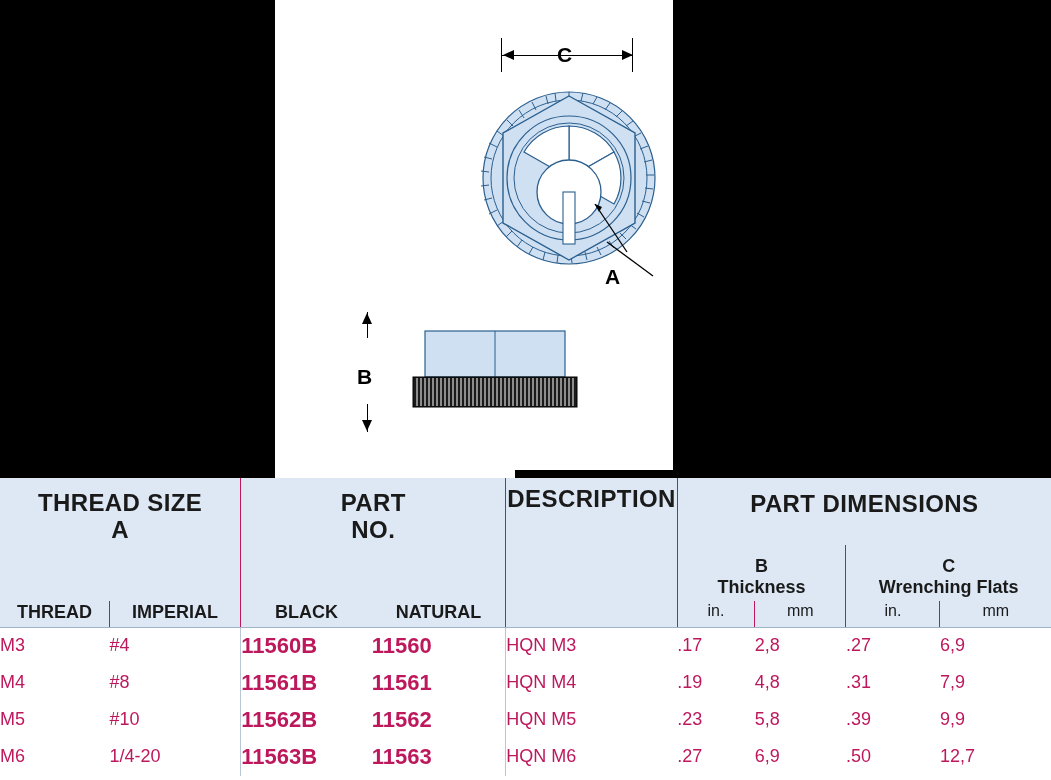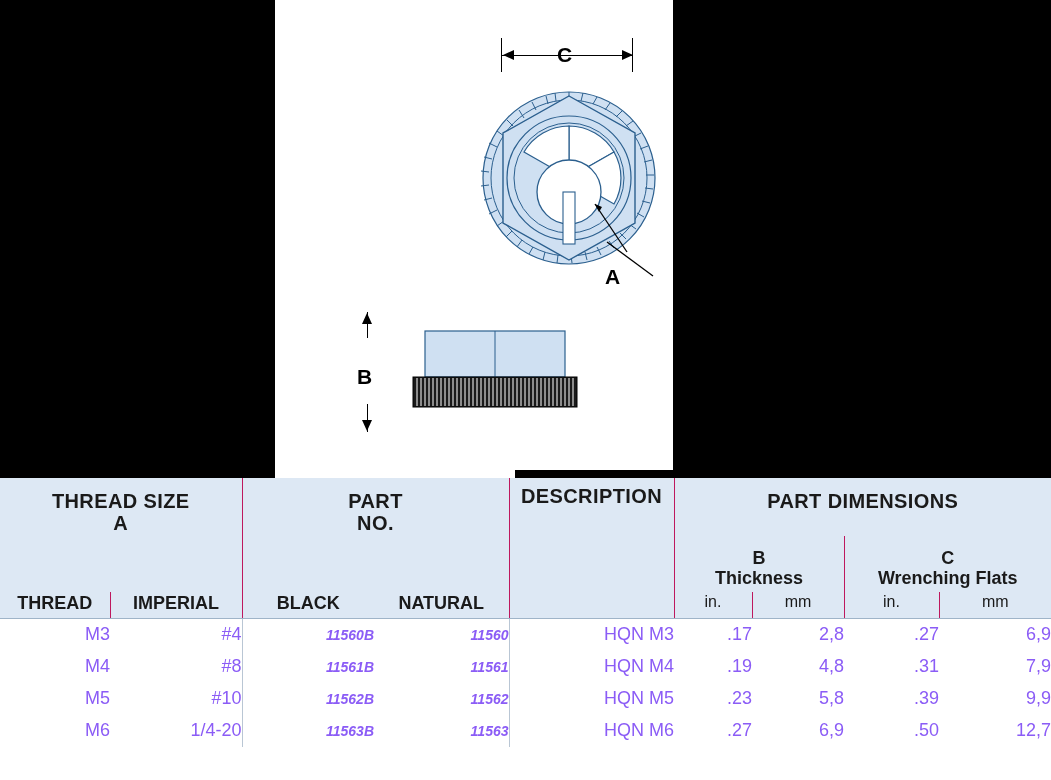--- a/index.html
+++ b/index.html
@@ -131,21 +131,21 @@
     width: 1051px;
     font-family: "Liberation Sans", sans-serif;
   }
   .hdr-row td {
     background: #dde8f4;
     color: #1a1a1a;
     vertical-align: top;
   }
   .group-hdr {
     font-weight: bold;
-    font-size: 20px;
+    font-size: 24px;
     text-align: center;
     letter-spacing: 0.4px;
     padding-top: 12px;
   }
   .subhdr {
     font-weight: bold;
     font-size: 18px;
     text-align: center;
     padding-bottom: 4px;
   }
@@ -153,29 +153,28 @@
     font-weight: normal;
     font-size: 16px;
     text-align: center;
     color: #333;
     padding-bottom: 0;
   }
   .vline-l { border-left: 1px solid #be185d; }
 
   .body-row td {
     font-size: 18px;
-    text-align: right;
+    text-align: left;
     padding: 5px 0 6px 0;
-    color: #8b5cf6;
+    color: #be185d;
     background: #ffffff;
   }
   .body-row td.part {
     font-weight: bold;
-    font-size: 14px;
-    font-style: italic;
+    font-size: 22px;
   }
   .sep-v { border-right: 1px solid #b9c6d4; }
   .hdr-bottom { border-bottom: 1px solid #9fb4c8; }
 
   
   .stack { line-height: 1.12; }
 </style>
 </head>
 <body>
 

